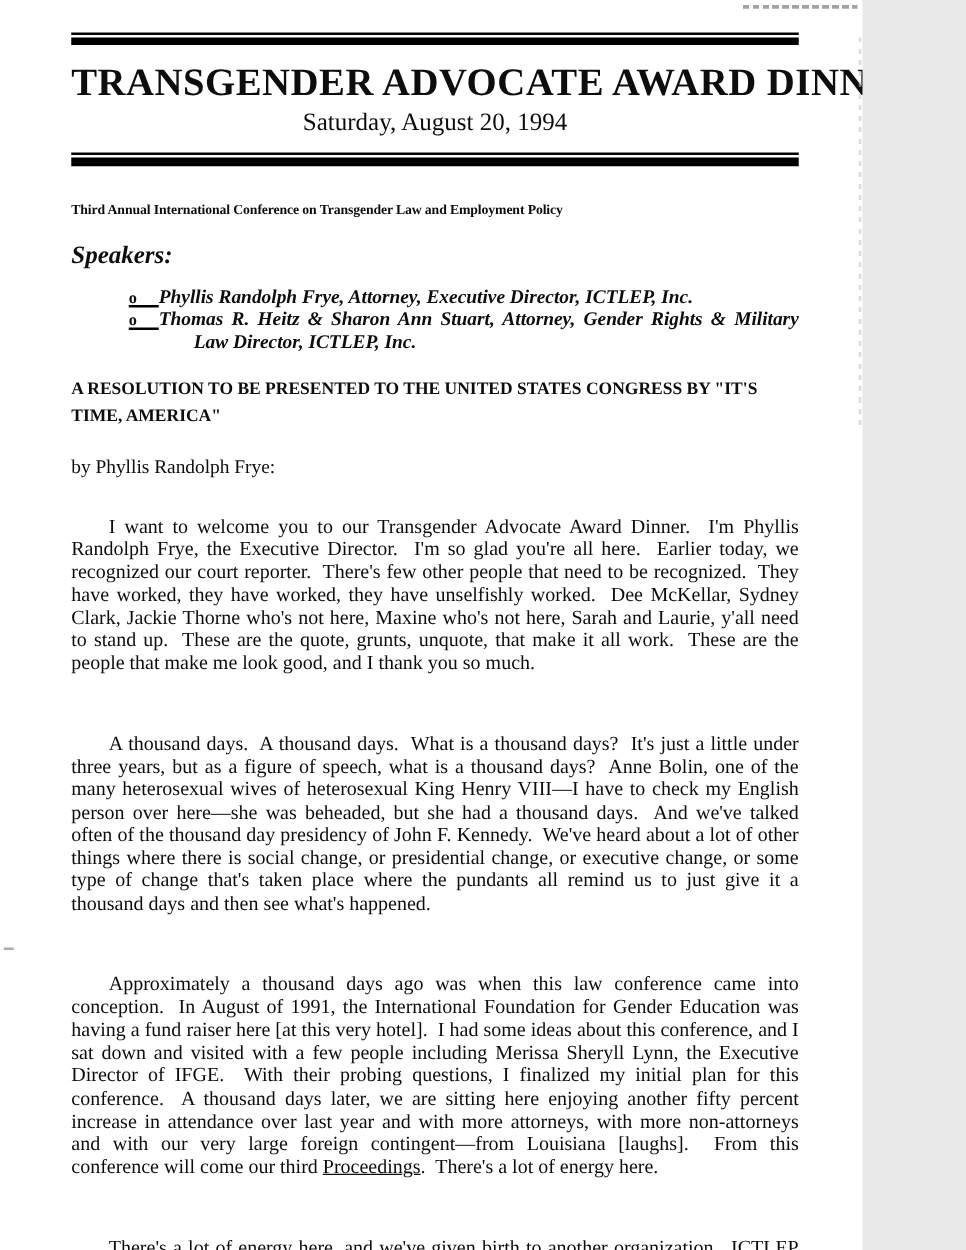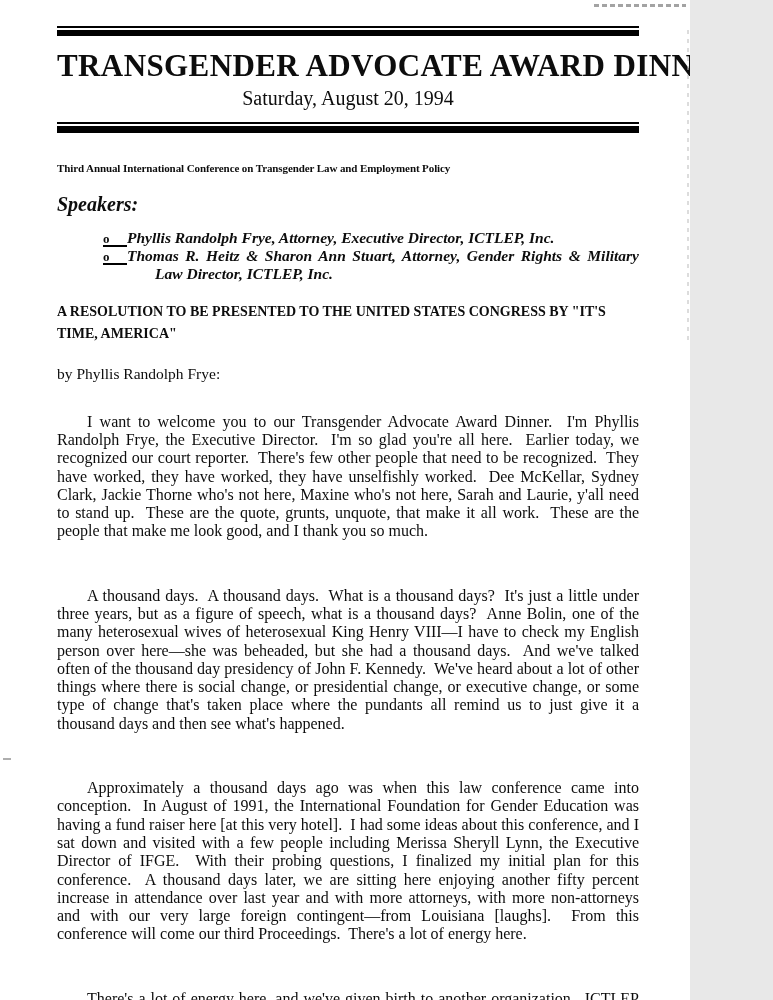--- a/index.html
+++ b/index.html
@@ -113,21 +113,21 @@
   }
 
   
   .para {
     margin-top: 30px;
     font-size: 16px;
     line-height: 18.3px;
     text-align: justify;
     text-indent: 30px;
   }
-  .u { }
+  .u { text-decoration: underline; }
 
   
   .footer-block { margin-top: auto; }
 
   
   .artifact-top-right {
     position: absolute;
     top: 4px;
     right: 4px;
     width: 92px;

